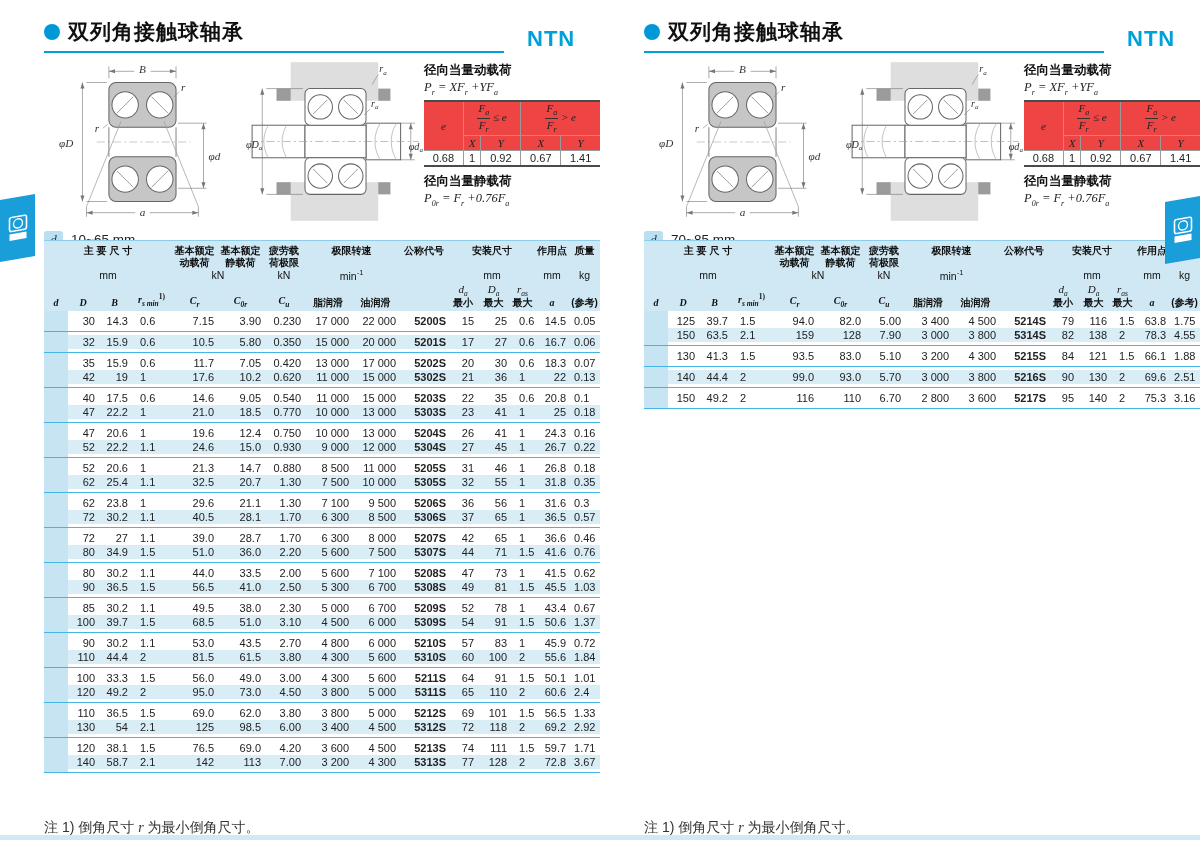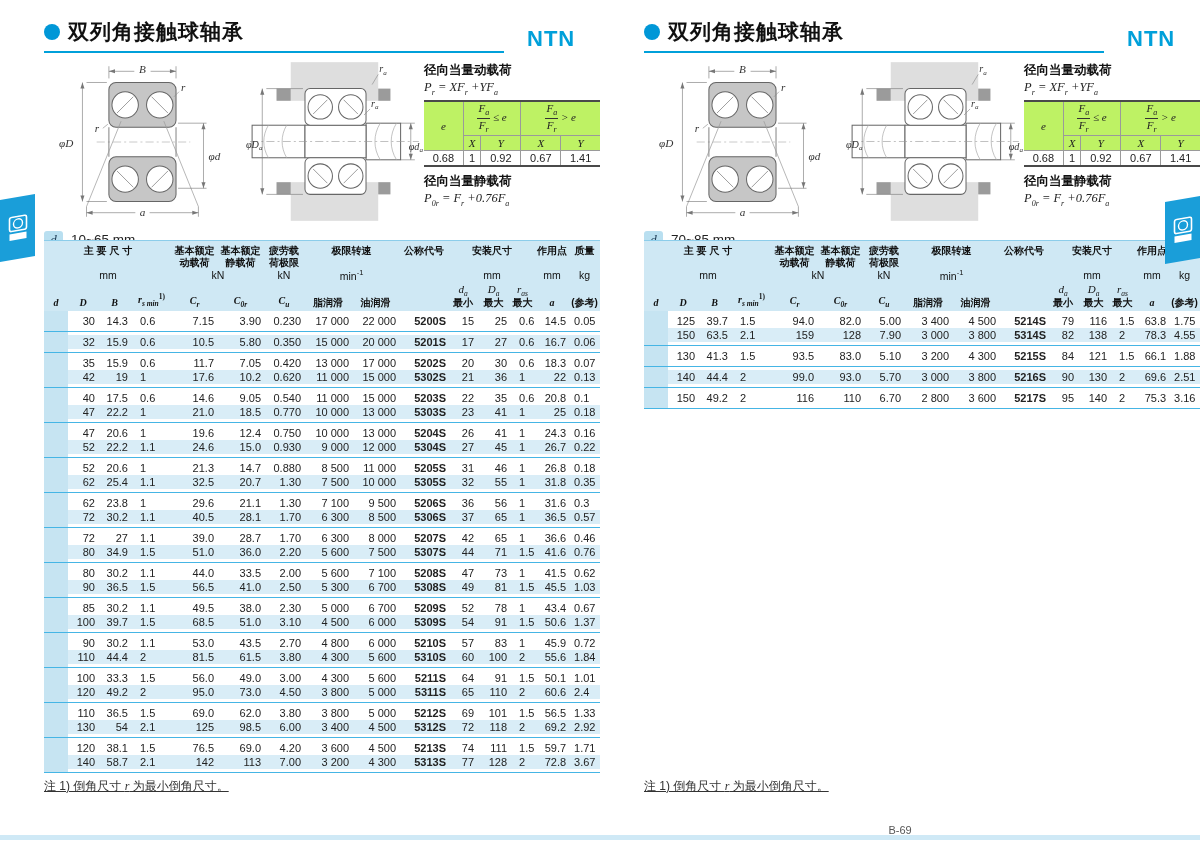--- a/index.html
+++ b/index.html
@@ -21,21 +21,21 @@
 
   
   .formulas{position:absolute;left:424px;top:62px;width:176px;}
   .f-title{font-size:12.5px;font-weight:bold;color:#111;margin:0 0 1px 0;}
   .f-eq{font-family:"Liberation Serif",serif;font-style:italic;font-size:12.5px;color:#222;margin:0 0 3px 0;}
   .f-eq sub, .etable sub{font-size:8px;}
   .etable{border-collapse:collapse;width:100%;font-size:11px;color:#222;margin:2px 0 6px 0;
           border-top:2px solid #4a4a4a;border-bottom:2px solid #4a4a4a;
           border-left-style:hidden;border-right-style:hidden;}
   .etable td{border:1px solid #9a9a9a;text-align:center;padding:1px 2px;}
-  .etable .hd{background:#bef264;}
+  .etable .hd{background:#ef4444;}
   .etable .it{font-family:"Liberation Serif",serif;font-style:italic;}
   .frac{display:inline-block;vertical-align:middle;font-family:"Liberation Serif",serif;
         font-style:italic;font-size:11px;line-height:1;}
   .frac .num{display:block;border-bottom:1px solid #333;padding:0 1px 1px 1px;}
   .frac .den{display:block;padding-top:1px;}
   .cond{font-family:"Liberation Serif",serif;font-style:italic;}
 
   
   .range-row{position:absolute;left:44px;top:231px;display:flex;align-items:center;font-size:13.5px;color:#222;}
   .dchip{width:19px;height:17px;background:#b9dff0;border-radius:3px;margin-right:8px;
@@ -57,21 +57,21 @@
   .spec td{white-space:nowrap;overflow:hidden;}
   .spec tr.data td{height:14px;text-align:right;padding:0 3px 0 0;}
   .spec td.dcol{background:#c6e4f2;font-weight:bold;text-align:center;vertical-align:middle;padding:0;}
   .spec tr.alt td:not(.dcol){background:#d9edf7;}
   .spec td.code{font-weight:bold;text-align:center;padding:0;}
   .spec tr.data td.c-rs, .spec tr.data td.c-ras{text-align:left;padding:0 0 0 9px;}
   .spec tr.data td.c-mass{text-align:left;padding:0 0 0 5px;}
   .spec tr.gaprow td{height:3px;line-height:0;font-size:0;padding:0;}
 
   
-  .note{position:absolute;left:44px;top:778px;font-size:12px;color:#333;text-decoration:underline;}
+  .note{position:absolute;left:44px;top:819px;font-size:14px;color:#333;}
   .note .it{font-family:"Liberation Serif",serif;font-style:italic;}
   .pagenum{position:absolute;left:0;top:824px;width:100%;text-align:center;font-size:11px;color:#555;}
 
   
   .tab{position:absolute;width:35px;height:62px;background:#1a9ed9;transform:skewY(-10deg);
        display:flex;align-items:center;justify-content:center;}
   #tab-left{left:0;top:197px;} #tab-right{right:0;top:199px;}
 
   
   .bottom-strip{position:absolute;left:0;bottom:0;width:100%;height:5px;background:#cfe9f6;}
@@ -1089,21 +1089,20 @@
             <td class="c-a">75.3</td>
             <td class="c-mass">3.16</td>
           </tr>
           <tr class="gaprow">
             <td colspan="14"></td>
           </tr>
         </tbody>
       </table>
 
     <div class="note"><span>注 1) 倒角尺寸 </span><span class="it">r</span><span> 为最小倒角尺寸。</span></div>
-    <div class="pagenum">B-69</div>
   </div>
 
   <div class="tab" id="tab-left">
     <svg viewBox="0 0 20 26" width="20" height="26">
       <rect x="1.5" y="1.5" width="17" height="14" rx="2" fill="none" stroke="#fff" stroke-width="1.6"></rect>
       <circle cx="10" cy="8.5" r="4.5" fill="none" stroke="#fff" stroke-width="1.4"></circle>
       <rect x="1.5" y="18" width="17" height="6.5" fill="#fff"></rect>
     </svg>
   </div>
   <div class="tab" id="tab-right">

